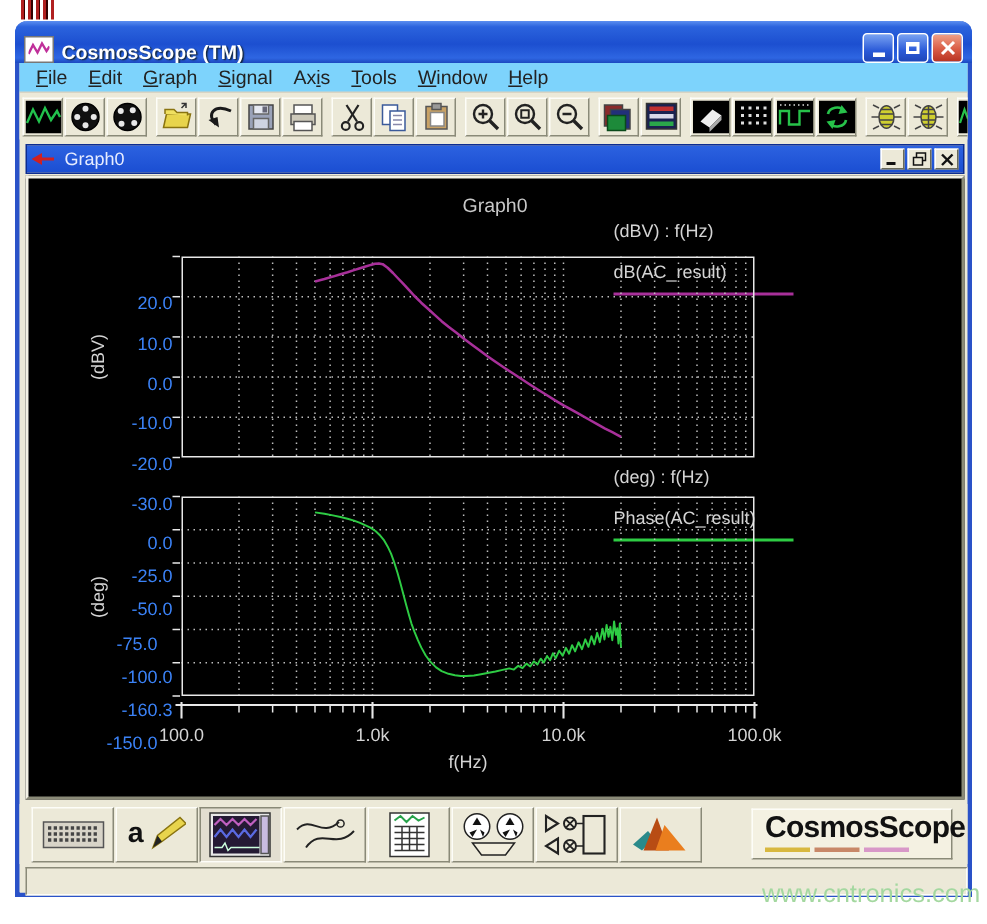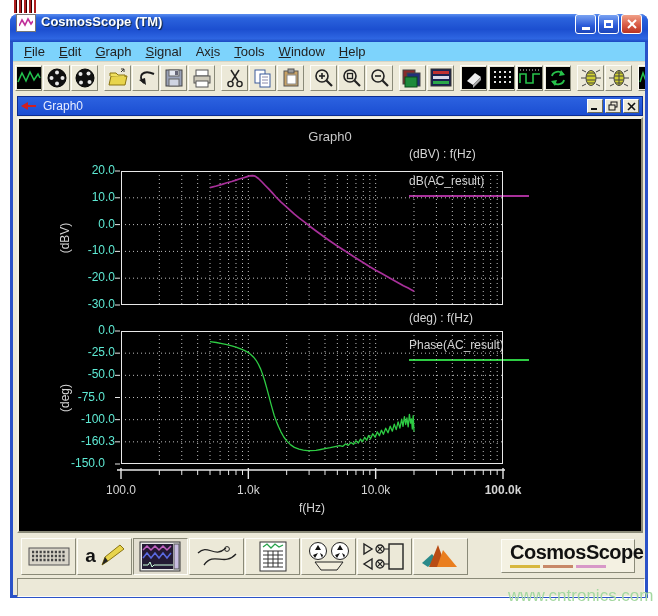--- a/index.html
+++ b/index.html
@@ -4,21 +4,21 @@
 <style>
   html,body{margin:0;padding:0;background:#fff;}
   #app{position:relative;width:658px;height:616px;background:#fff;overflow:hidden;
        font-family:"Liberation Sans",sans-serif;}
   
   .xp-window{position:absolute;left:10px;top:14px;width:638px;height:584px;
     background:#ece9d8;border-left:3px solid #2a52c8;border-right:3px solid #2a52c8;
     border-bottom:3px solid #2a52c8;border-radius:8px 8px 0 0;box-sizing:border-box;}
   .titlebar{position:absolute;left:-3px;top:0;width:638px;height:28px;border-radius:8px 8px 0 0;
     background:linear-gradient(180deg,#5b8ef0 0%,#2b63dd 14%,#1c4fd0 55%,#2e66e2 88%,#1c49c0 100%);
-    display:flex;align-items:flex-start;padding:0 6px;box-sizing:border-box;}
+    display:flex;align-items:flex-end;padding:0 6px;box-sizing:border-box;}
   .app-icon{width:18px;height:16px;background:#fff;border:1px solid #777;display:inline-flex;
     align-items:center;justify-content:center;margin-right:5px;}
   .titlebar .title{color:#fff;font-weight:bold;font-size:13px;text-shadow:1px 1px 1px #123;flex:1;
     white-space:nowrap;}
   .tb-btns{display:flex;gap:2px;}
   .tbb{width:21px;height:20px;border-radius:3px;border:1px solid #fff;box-sizing:border-box;
     display:inline-flex;align-items:center;justify-content:center;}
   .tbb.min,.tbb.max{background:linear-gradient(180deg,#79a2f2,#2a5ad8 60%,#1f46b8);}
   .tbb.close{background:linear-gradient(180deg,#f0a088,#d95b45 55%,#b83322);}
   .tbb.min i{display:block;width:8px;height:3px;background:#fff;margin-top:9px;}
@@ -45,21 +45,21 @@
   .cbb{width:16px;height:14px;background:#ece9d8;border:1px solid;border-color:#fff #6a6a5a #6a6a5a #fff;
     margin-left:2px;display:inline-flex;align-items:center;justify-content:center;box-sizing:border-box;}
   
   .plot-panel{position:absolute;left:4px;top:103px;width:626px;height:416px;background:#000;
     border:2px solid;border-color:#f4f2e6 #8a8a78 #8a8a78 #f4f2e6;box-sizing:border-box;}
   .plot-panel *{box-sizing:border-box;}
   .ptext{position:absolute;color:#d4d4d4;font-size:12px;white-space:nowrap;}
   .plot-title{left:0;top:10px;width:100%;text-align:center;font-size:13px;color:#c8c8c8;}
   .legend-line{position:absolute;height:2px;}
   .ylab{position:absolute;width:60px;text-align:center;transform:rotate(-90deg);}
-  .ytick{position:absolute;width:54px;text-align:right;font-size:12px;color:#5eead4;}
+  .ytick{position:absolute;width:54px;text-align:right;font-size:12px;color:#3b82f6;margin-top:32px;}
   .xtick{position:absolute;width:68px;text-align:center;font-size:12px;color:#d4d4d4;}
   svg.chart{position:absolute;overflow:visible;}
   
   .big-toolbar{position:absolute;left:0;top:522px;width:100%;height:40px;background:#ece9d8;
     display:flex;align-items:center;padding-left:8px;box-sizing:border-box;}
   .bbtn{flex:0 0 auto;width:55px;height:37px;background:#ece9d8;border:1px solid;
     border-color:#fdfdf8 #8a8a78 #8a8a78 #fdfdf8;display:inline-flex;align-items:center;
     justify-content:center;margin-right:1px;box-sizing:border-box;position:relative;}
   .bbtn.pressed{border-color:#8a8a78 #fdfdf8 #fdfdf8 #8a8a78;background:#e2ded0;}
   .brand-btn{margin-left:auto;margin-right:10px;width:134px;height:34px;background:#f4f1e2;
@@ -458,21 +458,21 @@
         <div class="ytick" style="left: 42px; top: 204px;">0.0</div>
         <div class="ytick" style="left: 42px; top: 226.167px;">-25.0</div>
         <div class="ytick" style="left: 42px; top: 248.333px;">-50.0</div>
         <div class="ytick" style="left: 32px; top: 270.5px;">-75.0</div>
         <div class="ytick" style="left: 42px; top: 292.667px;">-100.0</div>
         <div class="ytick" style="left: 42px; top: 314.833px;">-160.3</div>
         <div class="ytick" style="left: 42px; top: 337px; text-align: center;">-150.0</div>
         <div class="xtick" style="left: 68px; top: 364px;">100.0</div>
         <div class="xtick" style="left: 195.333px; top: 364px;">1.0k</div>
         <div class="xtick" style="left: 322.667px; top: 364px;">10.0k</div>
-        <div class="xtick" style="left: 450px; top: 364px; font-weight: bold;">100.0k</div>
+        <div class="xtick" style="left: 450px; top: 364px;">100.0k</div>
       </div>
 
     <div class="big-toolbar">
       <span class="bbtn">
           <svg width="46" height="30">
             <rect x="3" y="7" width="40" height="17" fill="#d8d4c8" stroke="#555"></rect>
             <path d="M6 11 h34 M6 15 h34 M6 19 h34" stroke="#444" stroke-width="2.4" stroke-dasharray="2.2 1.6"></path>
           </svg>
         </span>
       <span class="bbtn">

